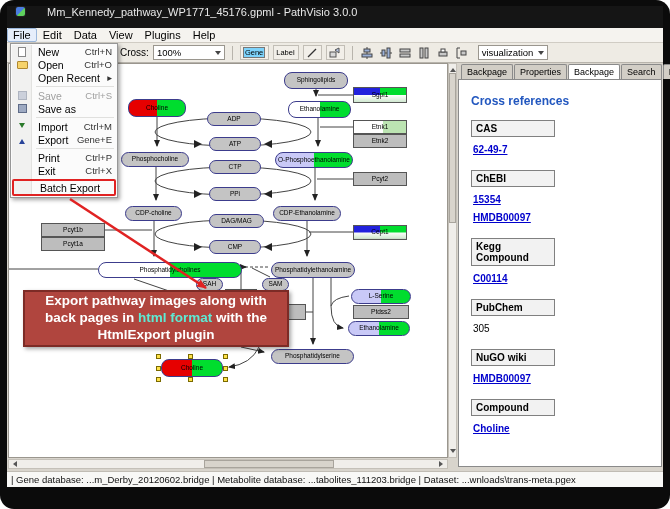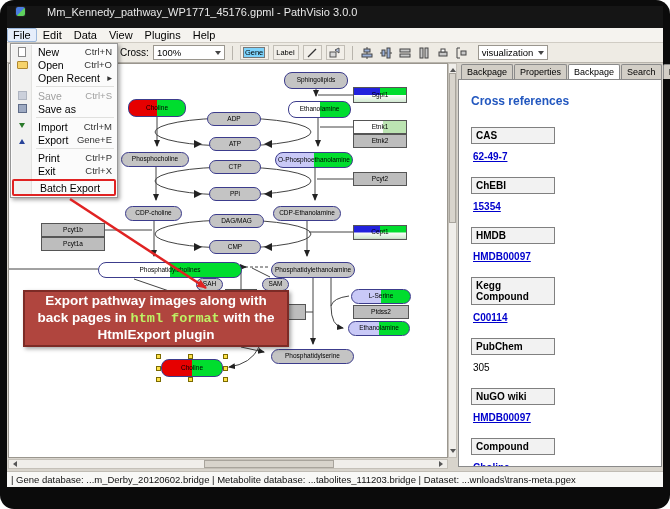--- a/index.html
+++ b/index.html
@@ -34,40 +34,40 @@
   .gbox{border:1px solid #555;background:#bdbdbd;}
   .gbox.split{background-image:linear-gradient(to right,#2222dd 50%,#00dd2e 50%),linear-gradient(to bottom,#ffffff,#cfe8cf);
               background-size:100% 50%,100% 52%;background-position:top,bottom;background-repeat:no-repeat;}
   .gbox.halfgreen{background:linear-gradient(to right,#ffffff 55%,#bce4b2 45%);}
   .handle{position:absolute;width:5px;height:5px;background:#ffe24a;border:1px solid #7a6a00;}
   .connectors{position:absolute;left:0;top:0;pointer-events:none;}
   
   .callout{position:absolute;left:22px;top:289px;width:266px;height:57px;background:#b0453e;border:2px solid #7c2b26;
            color:#fff;font-weight:bold;font-size:13.5px;text-align:center;display:flex;align-items:center;justify-content:center;
            padding:2px 8px;box-shadow:2px 2px 4px rgba(0,0,0,.35);line-height:1.25;}
-  .callout .hl{color:#bef264;font-family:Liberation Mono, monospace;}
+  .callout .hl{color:#5eead4;}
   
   .vscroll{position:absolute;left:448px;top:63px;width:9px;height:395px;background:#f0eeea;border:1px solid #c4c0b8;}
   .vthumb{position:absolute;left:0px;top:9px;width:7px;height:150px;background:#d8d4cc;border:1px solid #a8a49c;}
   .hscroll{position:absolute;left:8px;top:459px;width:440px;height:10px;background:#f0eeea;border:1px solid #c4c0b8;
            display:flex;align-items:center;justify-content:space-between;}
   .hthumb{position:absolute;left:195px;top:0px;width:130px;height:8px;background:#d8d4cc;border:1px solid #a8a49c;}
   .sarrow{width:0;height:0;border:3px solid transparent;}
   .sarrow.left{border-right:4px solid #555;margin-left:1px;}
   .sarrow.right{border-left:4px solid #555;margin-right:1px;}
   .sarrow.up{border-bottom:4px solid #555;}
   .sarrow.down{border-top:4px solid #555;}
   
   .rpanel{position:absolute;left:458px;top:63px;width:204px;height:404px;background:#d8d4cc;}
   .tabs{display:flex;align-items:flex-end;height:16px;padding-left:3px;gap:1px;}
   .tab{border:1px solid #8a8a8a;border-bottom:none;background:#d2cec6;font-size:9px;padding:2px 5px;border-radius:2px 2px 0 0;}
   .tab.active{background:#ffffff;position:relative;top:1px;padding-bottom:3px;}
   .rcontent{position:absolute;left:0;top:16px;width:204px;height:388px;background:#ffffff;border:1px solid #8a8a8a;
             padding:14px 10px 0 12px;overflow:hidden;}
-  .bp-head{color:#2257bf;font-weight:bold;font-size:12px;margin-bottom:19px;}
+  .bp-head{color:#2257bf;font-weight:bold;font-size:12px;margin-bottom:12px;}
   .bp-name{width:84px;border:1px solid #808080;background:#f2f2f2;font-weight:bold;font-size:10px;padding:2px 4px;margin-top:15px;}
   .bp-val{font-size:10px;font-weight:bold;margin-top:7px;margin-left:2px;}
   .bp-val a{color:#0000cc;}
   .bp-val.plain{font-weight:normal;}
   
   .statusbar{position:absolute;left:7px;top:471px;width:656px;height:16px;background:#f8f8f6;border-top:1px solid #c0bcb4;
              font-size:9.5px;display:flex;align-items:center;padding-left:4px;color:#111;}
   
   .filemenu{position:absolute;left:10px;top:43px;width:108px;background:#fbfbfb;border:1px solid #979797;
             box-shadow:2px 2px 4px rgba(0,0,0,.35);font-size:10.5px;padding:1px;}
@@ -299,21 +299,20 @@
     </div>
     <div class="rcontent">
       <div class="bp-head">Cross references</div>
 
       <div class="bp-name" style="margin-top:10px;">CAS</div>
       <div class="bp-val"><a href="#">62-49-7</a></div>
 
       <div class="bp-name">ChEBI</div>
       <div class="bp-val"><a href="#">15354</a></div>
 
-      <div class="bp-name">HMDB</div>
       <div class="bp-val"><a href="#">HMDB00097</a></div>
 
       <div class="bp-name">Kegg Compound</div>
       <div class="bp-val"><a href="#">C00114</a></div>
 
       <div class="bp-name">PubChem</div>
       <div class="bp-val plain">305</div>
 
       <div class="bp-name">NuGO wiki</div>
       <div class="bp-val"><a href="#">HMDB00097</a></div>

